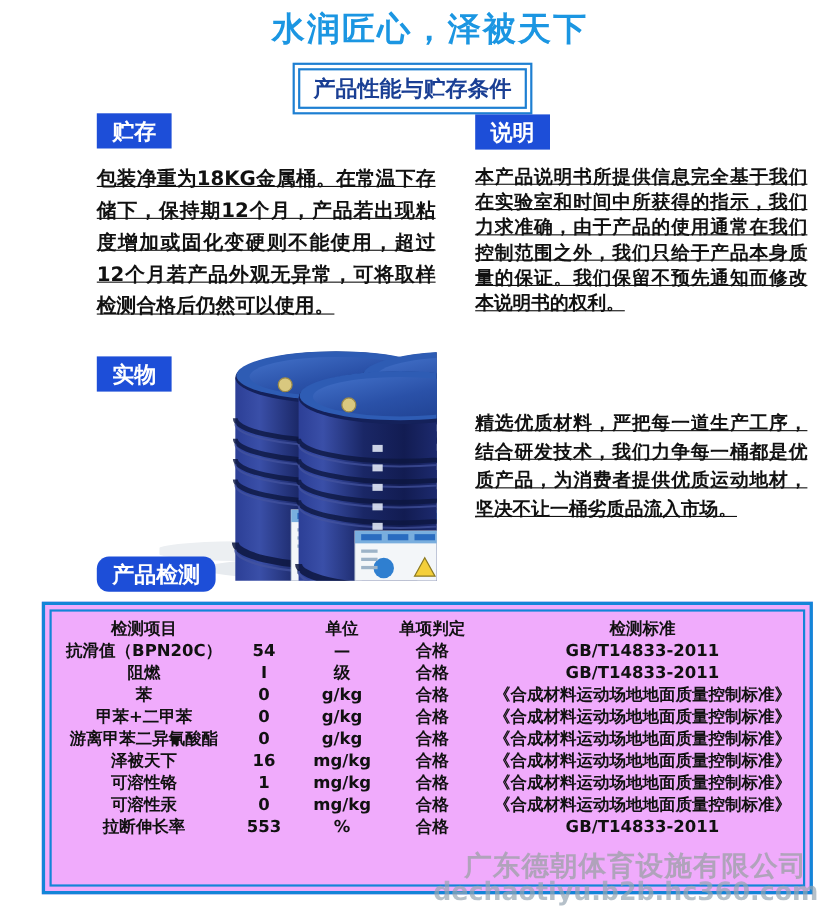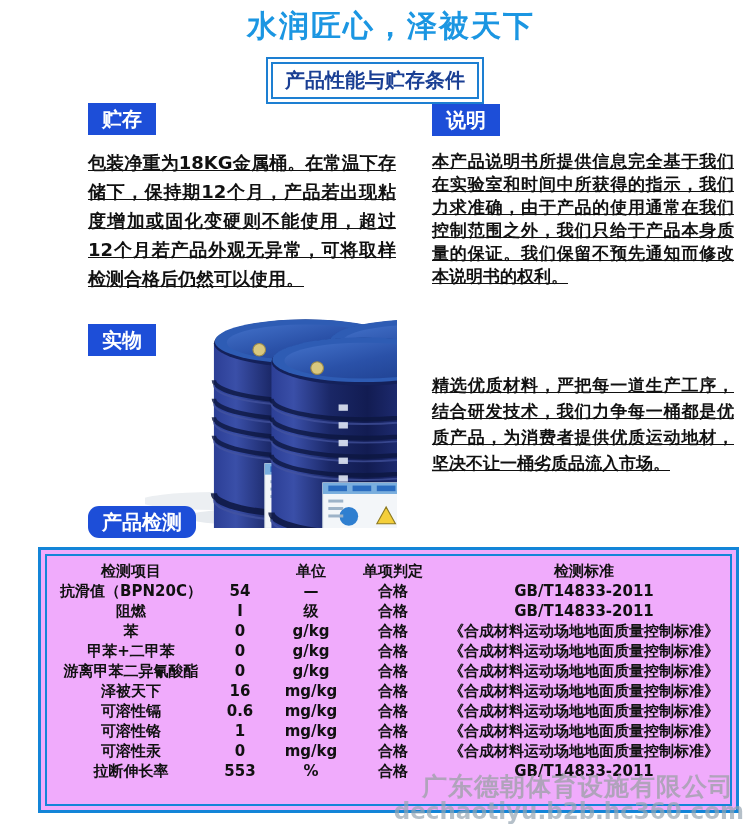--- a/index.html
+++ b/index.html
@@ -215,27 +215,20 @@
               <td>《合成材料运动场地地面质量控制标准》</td>
             </tr>
             <tr>
               <td>泽被天下</td>
               <td>16</td>
               <td>mg/kg</td>
               <td>合格</td>
               <td>《合成材料运动场地地面质量控制标准》</td>
             </tr>
             <tr>
-              <td>可溶性镉</td>
-              <td>0.6</td>
-              <td>mg/kg</td>
-              <td>合格</td>
-              <td>《合成材料运动场地地面质量控制标准》</td>
-            </tr>
-            <tr>
               <td>可溶性铬</td>
               <td>1</td>
               <td>mg/kg</td>
               <td>合格</td>
               <td>《合成材料运动场地地面质量控制标准》</td>
             </tr>
             <tr>
               <td>可溶性汞</td>
               <td>0</td>
               <td>mg/kg</td>

